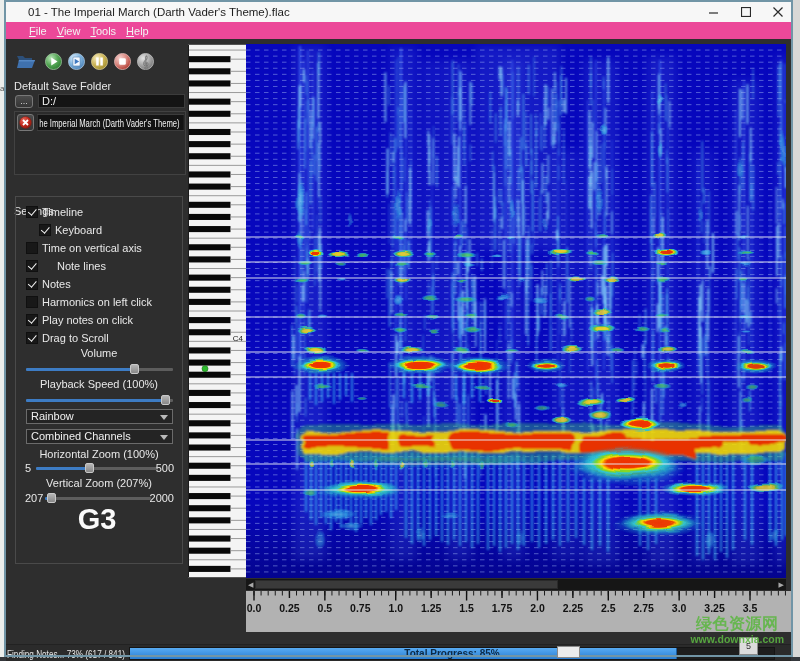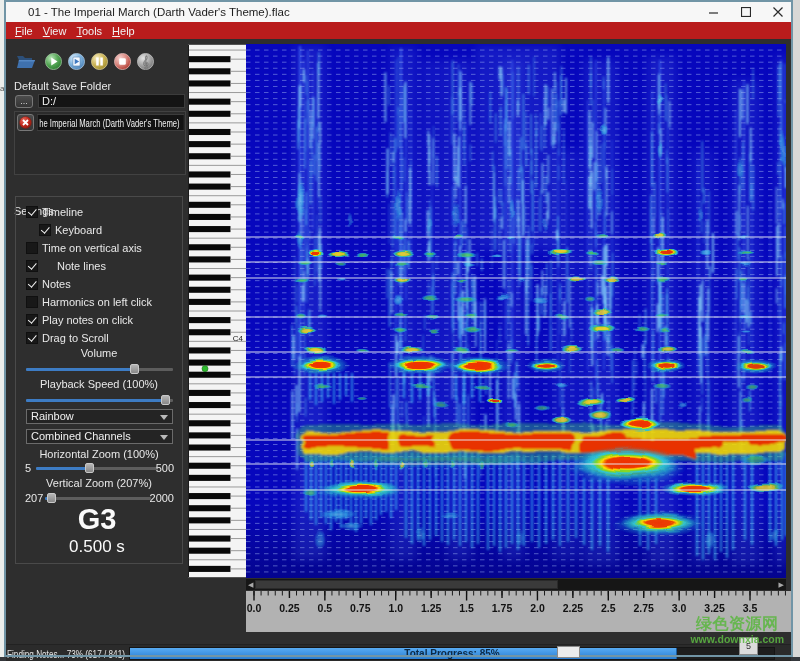--- a/index.html
+++ b/index.html
@@ -14,21 +14,21 @@
   .mini-box-1{position:absolute;left:557px;top:646px;width:23px;height:12px;background:#ececec;border:1px solid #8a8a8a;z-index:60;box-sizing:border-box;}
   .mini-box-2{position:absolute;left:739px;top:637px;width:19px;height:18px;background:#dcdcdc;border:1px solid #8a8a8a;color:#333;font-size:9px;text-align:center;line-height:16px;z-index:60;box-sizing:border-box;}
 
   
   .window{position:absolute;left:4px;top:0;width:789px;height:657px;background:#2e2e2e;z-index:10;}
   .window-frame{position:absolute;left:0;top:0;width:789px;height:657px;border:2px solid #7195a6;box-sizing:border-box;z-index:40;pointer-events:none;}
   .titlebar{position:absolute;left:2px;top:2px;width:785px;height:20px;background:#f7f7f7;color:#1c1c1c;}
   .titlebar .title{position:absolute;left:22px;top:4px;font-size:11.5px;white-space:nowrap;}
   .win-controls{position:absolute;right:4px;top:0;height:20px;display:flex;align-items:center;gap:14px;}
   .win-btn{width:18px;height:18px;display:flex;align-items:center;justify-content:center;}
-  .menubar{position:absolute;left:2px;top:22px;width:785px;height:17px;background:#b91c1c;display:flex;align-items:center;padding-left:4px;box-sizing:border-box;}
+  .menubar{position:absolute;left:2px;top:22px;width:785px;height:17px;background:#ec4899;display:flex;align-items:center;padding-left:18px;box-sizing:border-box;}
   .menu-item{color:#f2f2f2;font-size:11px;padding:1px 5px;}
   .menu-item u{text-decoration:underline;text-underline-offset:1px;}
 
   
   .panel{position:absolute;left:2px;top:39px;width:182px;height:598px;background:#2e2e2e;}
   .toolbar{position:absolute;left:10px;top:12px;height:20px;display:flex;align-items:center;}
   .tb-icon{margin-right:6px;display:inline-flex;}
   .label{color:#e8e8e8;font-size:11px;}
   .dsf-label{position:absolute;left:8px;top:74px;}
   .btn-small{position:absolute;background:linear-gradient(#4c4c4c,#353535);border:1px solid #787878;border-radius:3px;color:#ddd;font-size:9px;text-align:center;box-sizing:border-box;}
@@ -284,21 +284,20 @@
         <div class="minmax" style="left:9px;top:295px;">207</div>
         <div class="slider" style="left:29px;top:296px;width:106px;">
             <div class="track-l" style="left: 0px; width: 5.94px;"></div>
             <div class="track-r" style="left: 5.94px; width: 100.06px;"></div>
             <div class="handle" style="left: 1.94px;"></div>
           </div>
         <div class="minmax" style="right:8px;top:295px;">2000</div>
       </div>
 
       <div class="note-big" style="top:464px;">G3</div>
-      <div class="note-time" style="top:498px;">0.500 s</div>
     </div>
 
     <svg id="keyboard" class="keyboard-svg" width="59" height="534" viewBox="188 44 59 534">
         <rect x="188" y="44" width="59" height="534" fill="#f4f4f4"></rect>
         <rect x="188" y="565.8636363636364" width="42.48" height="6.068181818181818" fill="#090909"></rect>
         <line x1="230.48" y1="568.8977272727273" x2="247" y2="568.8977272727273" stroke="#8f8f8f" stroke-width="0.9"></line>
         <line x1="188" y1="559.7954545454545" x2="247" y2="559.7954545454545" stroke="#8f8f8f" stroke-width="0.9"></line>
         <rect x="188" y="547.6590909090909" width="42.48" height="6.068181818181818" fill="#090909"></rect>
         <line x1="230.48" y1="550.6931818181818" x2="247" y2="550.6931818181818" stroke="#8f8f8f" stroke-width="0.9"></line>
         <rect x="188" y="535.5227272727273" width="42.48" height="6.068181818181818" fill="#090909"></rect>

